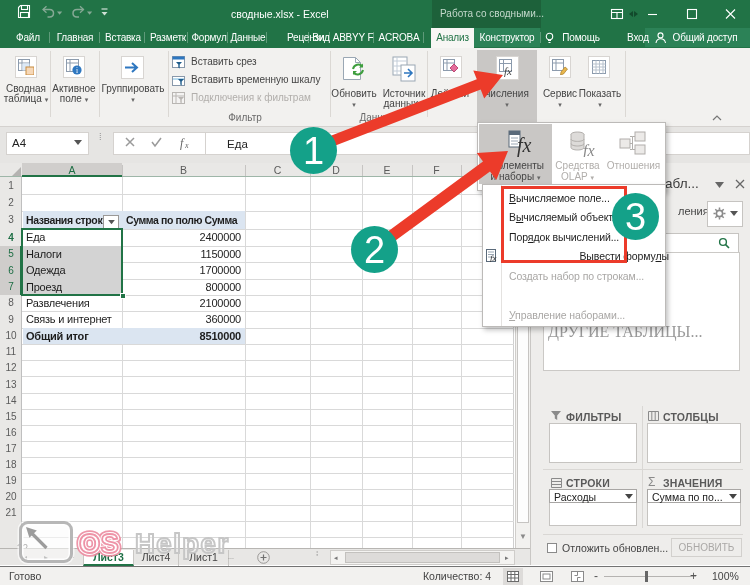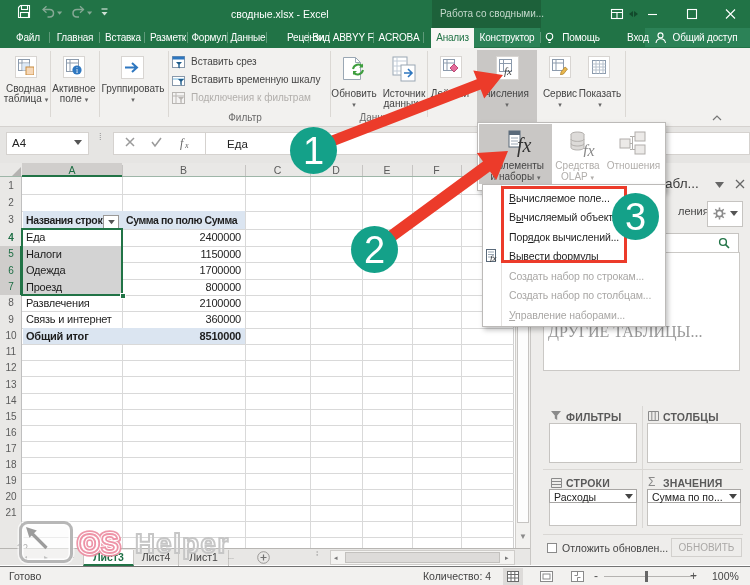--- a/index.html
+++ b/index.html
@@ -515,23 +515,22 @@
   </g>
   <path d="M11 12.5h2.5M13.5 5.5h-2.5M13.5 18.5h-2.5M13.5 5.5v13M13.5 5.5H16M13.5 18.5H16M13.5 12.5v0" fill="none" stroke="#b1aeab"></path>
  </svg>
  <div style="left:118px;top:37px;width:75px;text-align:center;font-size:10px;color:#b1aeab;">Отношения</div>
 </div>
 <div id="popup2">
  <div style="left:17.5px;top:0;width:1px;height:141px;background:#e4e2e0;"></div>
  <div class="mi" style="left:26px;top:4px;"><span style="text-decoration:underline;">В</span>ычисляемое поле...</div>
  <div class="mi" style="left:26px;top:23px;">В<span style="text-decoration:underline;">ы</span>числяемый объект...</div>
  <div class="mi" style="left:26px;top:43px;">Пор<span style="text-decoration:underline;">я</span>док вычислений...</div>
- <div class="mi" style="left:26px;top:62px;">Вывести форму<span style="text-decoration:underline;">л</span>ы</div>
+ <div class="mi" style="left:26px;top:62px;text-align:right;">Вывести форму<span style="text-decoration:underline;">л</span>ы</div>
  <div class="mi dis" style="left:26px;top:82px;">Создать набор по строкам...</div>
- <div class="mi dis" style="left:26px;top:101px;">Создать набор по столбцам...</div>
  <div class="mi dis" style="left:26px;top:121px;"><span style="text-decoration:underline;">У</span>правление наборами...</div>
  <svg style="left:3px;top:64px;width:13px;height:13px;" viewBox="0 0 13 13">
   <rect x="0.5" y="0.5" width="9" height="12" fill="#fff" stroke="#5a6a7a"></rect>
   <path d="M2 3h6M2 5.5h6M2 8h6" stroke="#9aa7b4"></path>
   <text x="4" y="12" font-size="9" font-style="italic" font-family="Liberation Serif" fill="#333">fx</text>
  </svg>
 </div>
 <div id="redrect"></div>
 
 <svg id="overlay" style="left:0;top:0;width:750px;height:585px;pointer-events:none;" viewBox="0 0 750 585">

